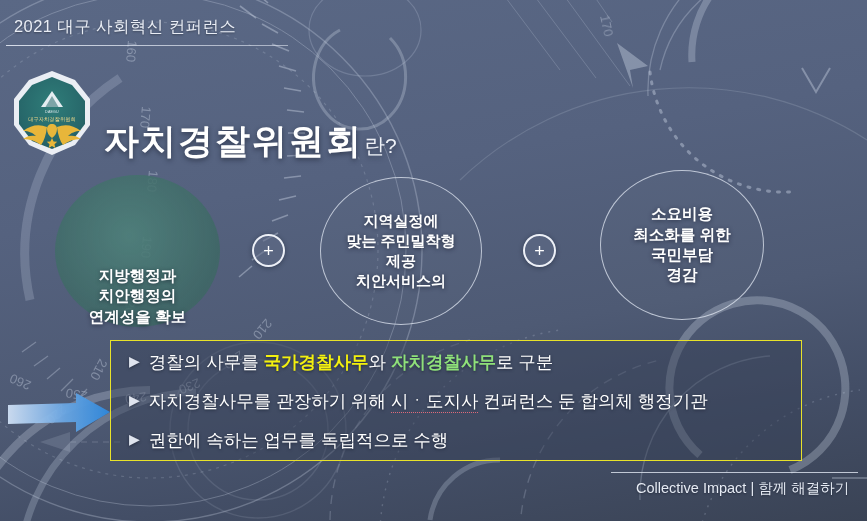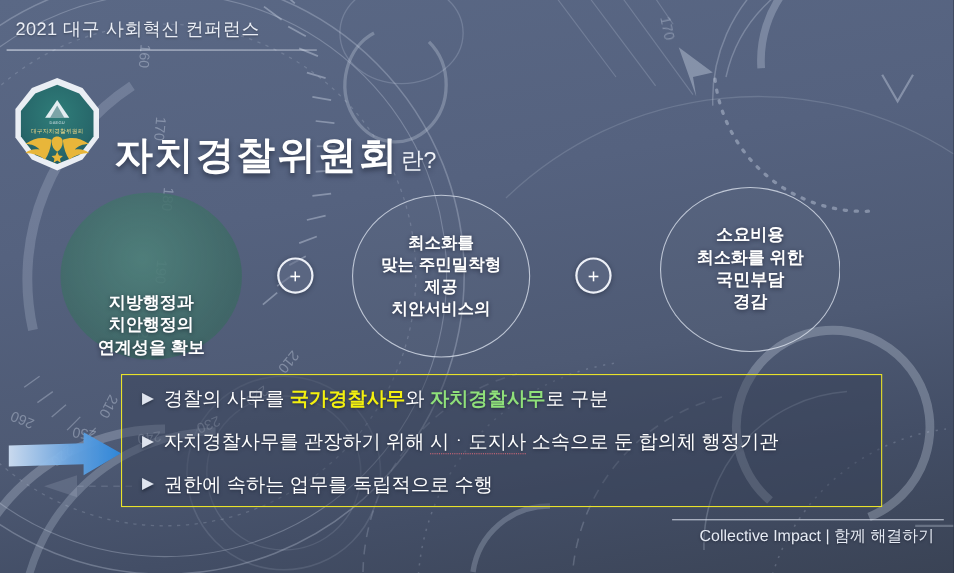--- a/index.html
+++ b/index.html
@@ -326,21 +326,21 @@
         <div>연계성을 확보</div>
       </div>
   </div>
 
   <div class="plus-node" id="plus-1">
     <span>+</span>
   </div>
 
   <div class="circle" id="circle-2">
     <div>
-        <div>최소화를</div>
+        <div>지역실정에</div>
         <div>맞는 주민밀착형</div>
         <div>제공</div>
         <div>치안서비스의</div>
       </div>
   </div>
 
   <div class="plus-node" id="plus-2">
     <span>+</span>
   </div>
 
@@ -359,21 +359,21 @@
     </svg>
   </div>
 
   <div id="bullets-box">
     <div class="bullet" id="bullet-0">
       <span class="bullet-marker">▶</span>
       <span class="bullet-text"><span class="t-plain">경찰의 사무를 </span><span class="t-yellow">국가경찰사무</span><span class="t-plain">와 </span><span class="t-green">자치경찰사무</span><span class="t-plain">로 구분</span></span>
     </div>
     <div class="bullet" id="bullet-1">
       <span class="bullet-marker">▶</span>
-      <span class="bullet-text"><span class="t-plain">자치경찰사무를 관장하기 위해 </span><span class="t-plain t-underline">시ㆍ도지사</span><span class="t-plain"> 소속으로 둔 </span><span class="t-bold">합의체 행정기관</span></span>
+      <span class="bullet-text"><span class="t-plain">자치경찰사무를 관장하기 위해 </span><span class="t-plain t-underline">시ㆍ도지사</span><span class="t-plain"> 컨퍼런스 둔 </span><span class="t-bold">합의체 행정기관</span></span>
     </div>
     <div class="bullet" id="bullet-2">
       <span class="bullet-marker">▶</span>
       <span class="bullet-text"><span class="t-plain">권한에 속하는 업무를 </span><span class="t-bold">독립적으로 수행</span></span>
     </div>
   </div>
 
   <div id="footer-rule"></div>
   <div id="footer-text">Collective Impact | 함께 해결하기</div>
 

